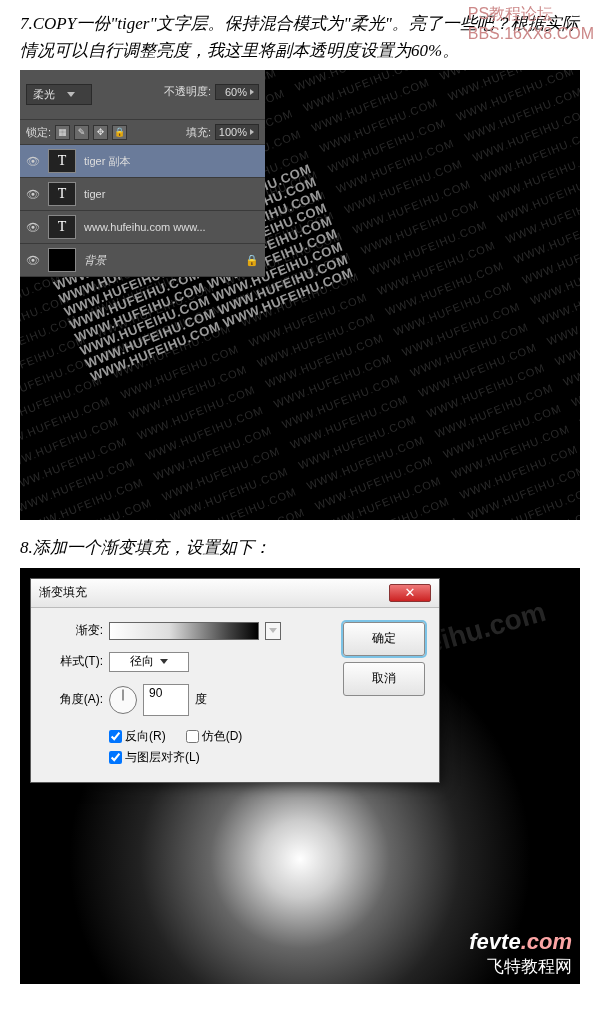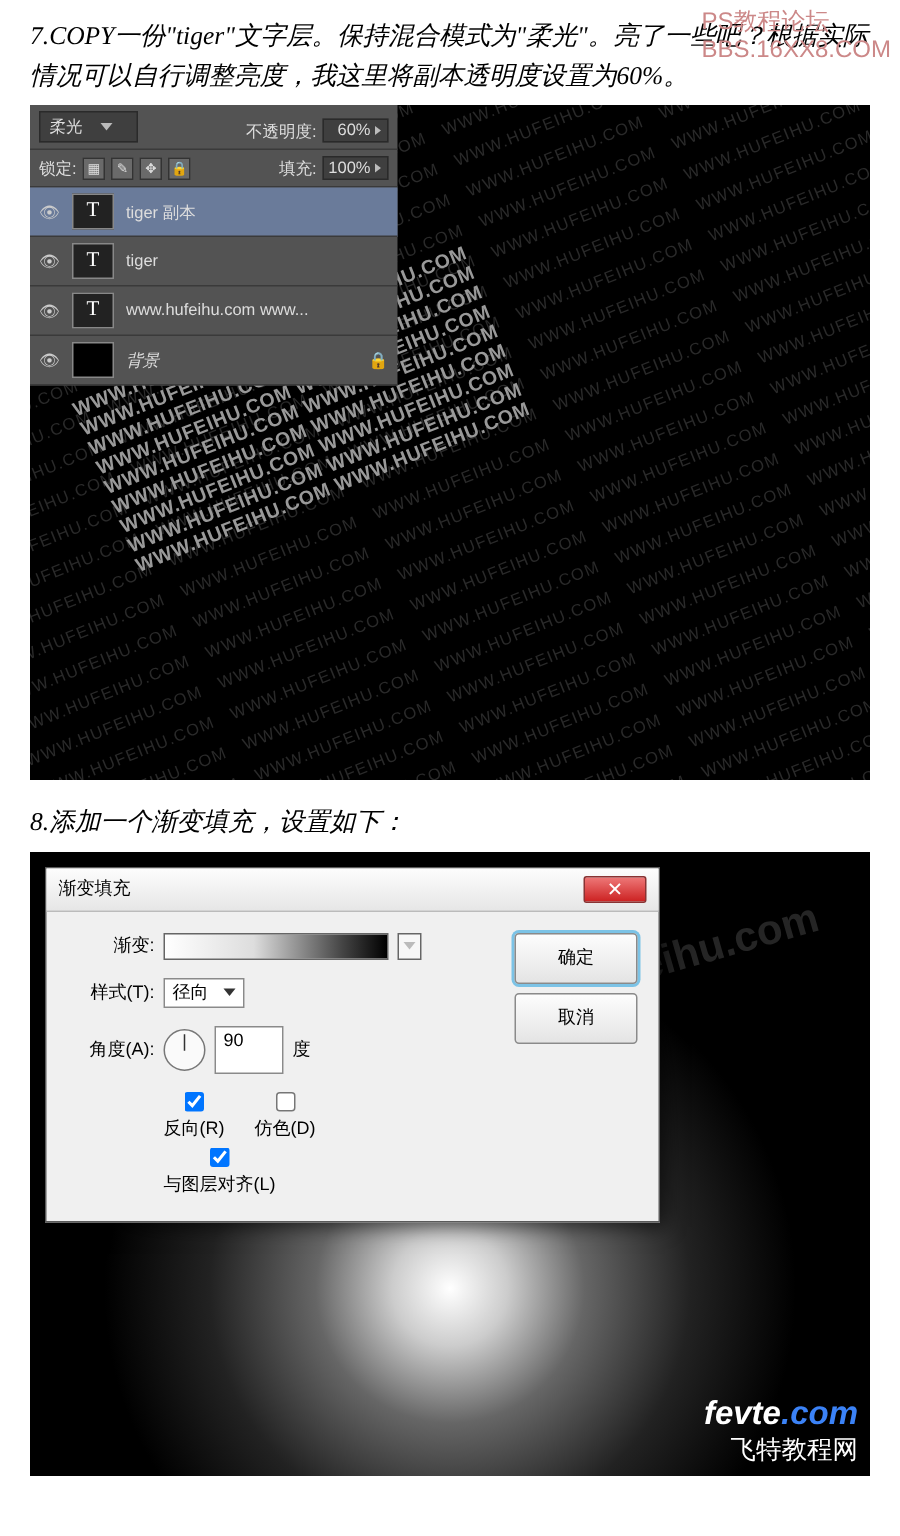--- a/index.html
+++ b/index.html
@@ -21,21 +21,21 @@
   position: absolute; top: 140px; left: 40px; transform: rotate(-22deg);
   color: #999; font-size: 13px; line-height: 14px; letter-spacing: 0.5px;
   font-family: Arial, sans-serif; font-weight: bold; white-space: pre;
 }
 
 .layers-panel {
   position: absolute; top: 0; left: 0; width: 245px;
   background: #535353; color: #ddd; font-size: 11px;
   font-family: Tahoma, sans-serif;
 }
-.lp-row1 { display: flex; align-items: flex-end; padding: 4px 6px; gap: 4px; border-bottom: 1px solid #3a3a3a; }
+.lp-row1 { display: flex; align-items: flex-start; padding: 14px 6px; gap: 4px; border-bottom: 1px solid #3a3a3a; }
 .lp-row2 { display: flex; align-items: center; padding: 4px 6px; gap: 4px; border-bottom: 1px solid #3a3a3a; }
 .blend-select {
   background: #3f3f3f; border: 1px solid #2a2a2a; padding: 2px 16px 2px 6px;
   color: #ddd; min-width: 66px; display: inline-flex; align-items: center; gap: 6px; justify-content: space-between;
 }
 .tri { width: 0; height: 0; border-left: 4px solid transparent; border-right: 4px solid transparent; border-top: 5px solid #bbb; }
 .pct-box {
   background: #3f3f3f; border: 1px solid #2a2a2a; color: #ddd; padding: 1px 4px; width: 44px;
   display: inline-flex; justify-content: flex-end; align-items: center; gap: 3px;
 }
@@ -57,21 +57,21 @@
 
 
 .sec8-img {
   position: relative; height: 416px; background: #000; overflow: hidden;
 }
 .fevt {
   position: absolute; right: 8px; bottom: 6px; color: #fff; text-align: right;
   font-family: Arial, sans-serif;
 }
 .fevt .big { font-size: 22px; font-weight: bold; font-style: italic; }
-.fevt .big .dot { color: #3b82f6; }
+.fevt .big .dot { color: #fca5a5; }
 .fevt .sm { font-size: 17px; }
 .radgrad {
   position: absolute; left: 50%; top: 70%; transform: translate(-50%, -50%);
   width: 500px; height: 400px;
   background: radial-gradient(circle, #fff 0%, #ccc 12%, #666 28%, #222 50%, #000 72%);
 }
 .wm { position: absolute; top: 60px; right: 30px; transform: rotate(-16deg); color: #444; font-size: 28px; font-family: Arial; font-weight: bold; opacity: .55; }
 
 .dialog {
   position: absolute; top: 10px; left: 10px; width: 410px;
@@ -98,27 +98,27 @@
 .win-btn.primary { box-shadow: 0 0 0 2px #7cc3e6; }
 
 .fld { display: flex; align-items: center; gap: 6px; margin-bottom: 12px; }
 .fld label { width: 58px; text-align: right; }
 .grad-prev {
   width: 150px; height: 18px; border: 1px solid #666;
   background: linear-gradient(90deg, #fff 0%, #ddd 40%, #444 80%, #000 100%);
 }
 .grad-dd { width: 16px; height: 18px; border: 1px solid #666; background: #f7f7f7; display: flex; align-items: center; justify-content: center; }
 .sel-box {
-  border: 1px solid #8a8a8a; background: #fff; padding: 1px 5px; min-width: 54px;
+  border: 1px solid #8a8a8a; background: #fff; padding: 1px 20px; min-width: 54px;
   display: inline-flex; align-items: center; gap: 6px; justify-content: space-between; height: 20px;
 }
 .angle-dial { width: 28px; height: 28px; border-radius: 50%; border: 1px solid #777; background: #fafafa; position: relative; }
 .angle-dial::after { content: ""; position: absolute; width: 11px; height: 1px; background: #333; top: 50%; left: 50%; transform-origin: left center; transform: rotate(-90deg); }
 .num-input { border: 1px solid #8a8a8a; background: #fff; padding: 1px 5px; width: 46px; height: 32px; text-align: left; }
-.cb { display: inline-flex; align-items: center; gap: 3px; margin-right: 14px; flex-direction: column; }
+.cb { display: inline-flex; align-items: center; gap: 3px; margin-right: 14px; }
 .cb input { width: 13px; height: 13px; }
 
 .topright { position: absolute; top: 4px; right: 6px; color: #c88; font-size: 16px; }
 .fixfoot { height: 2px; }
 </style>
 </head>
 <body>
 
 <div class="page">
   <div class="topright">

